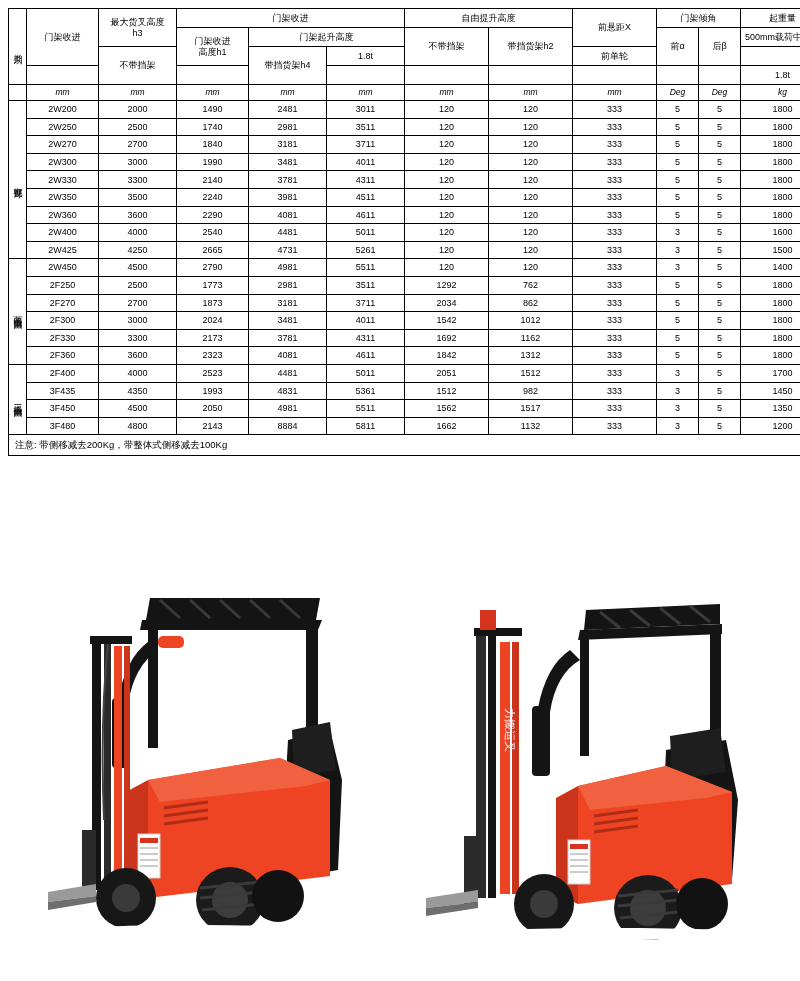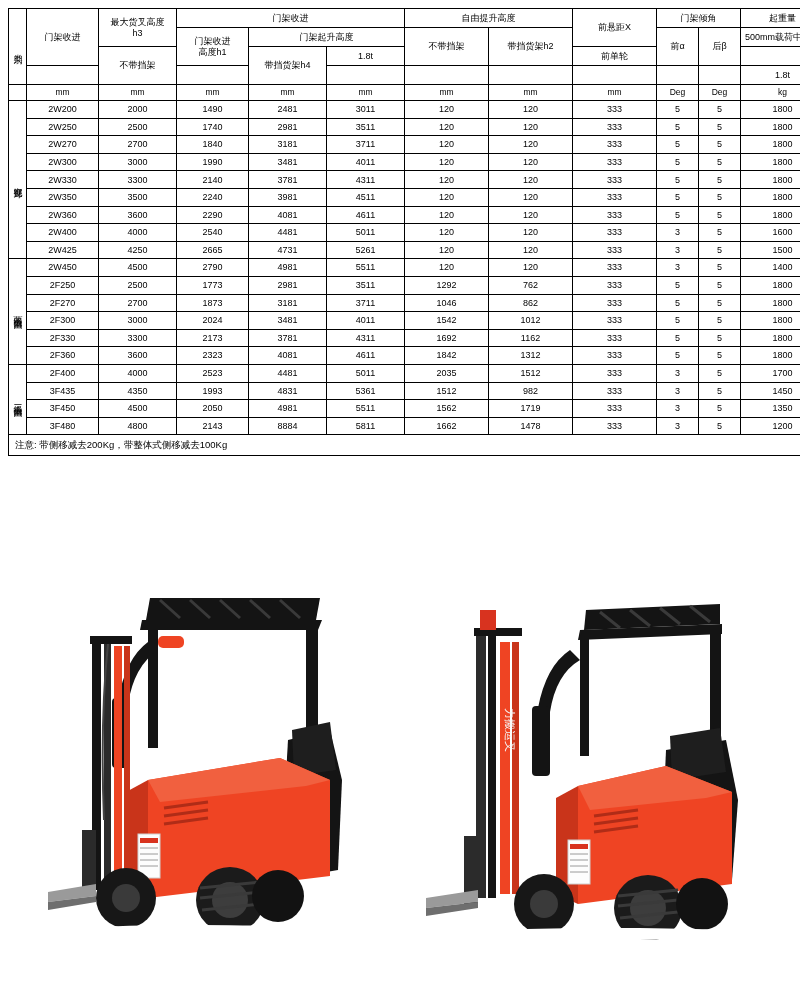--- a/index.html
+++ b/index.html
@@ -31,21 +31,21 @@
     border: 1px solid #000;
     text-align: center;
     vertical-align: middle;
     font-weight: normal;
     padding: 1px 0;
     line-height: 1.15;
   }
   .hrow1 td { height: 16px; }
   .hrow2 td { height: 16px; }
   .hrow3 td { height: 16px; margin-left: 40px; }
-  .unitrow td { height: 13px; font-size: 8.5px; }
+  .unitrow td { height: 13px; font-size: 8.5px; font-style: italic; }
   .datarow td { height: 14.6px; font-size: 9px; }
 
   .vert {
     writing-mode: vertical-rl;
     text-orientation: upright;
     letter-spacing: 1px;
     white-space: nowrap;
     font-size: 9px;
     line-height: 1;
     display: inline-block;
@@ -312,21 +312,21 @@
           <td>5</td>
           <td>5</td>
           <td>1800</td>
         </tr>
         <tr class="datarow">
           <td>2F270</td>
           <td>2700</td>
           <td>1873</td>
           <td>3181</td>
           <td>3711</td>
-          <td>1046</td>
+          <td>2034</td>
           <td>862</td>
           <td>333</td>
           <td>5</td>
           <td>5</td>
           <td>1800</td>
         </tr>
         <tr class="datarow">
           <td>2F300</td>
           <td>3000</td>
           <td>2024</td>
@@ -365,21 +365,21 @@
           <td>5</td>
           <td>1800</td>
         </tr>
         <tr class="datarow">
           <td class="cat-cell" rowspan="4"><span class="vert">三级全自由</span></td>
           <td>2F400</td>
           <td>4000</td>
           <td>2523</td>
           <td>4481</td>
           <td>5011</td>
-          <td>2035</td>
+          <td>2051</td>
           <td>1512</td>
           <td>333</td>
           <td>3</td>
           <td>5</td>
           <td>1700</td>
         </tr>
         <tr class="datarow">
           <td>3F435</td>
           <td>4350</td>
           <td>1993</td>
@@ -392,34 +392,34 @@
           <td>5</td>
           <td>1450</td>
         </tr>
         <tr class="datarow">
           <td>3F450</td>
           <td>4500</td>
           <td>2050</td>
           <td>4981</td>
           <td>5511</td>
           <td>1562</td>
-          <td>1719</td>
+          <td>1517</td>
           <td>333</td>
           <td>3</td>
           <td>5</td>
           <td>1350</td>
         </tr>
         <tr class="datarow">
           <td>3F480</td>
           <td>4800</td>
           <td>2143</td>
           <td>8884</td>
           <td>5811</td>
           <td>1662</td>
-          <td>1478</td>
+          <td>1132</td>
           <td>333</td>
           <td>3</td>
           <td>5</td>
           <td>1200</td>
         </tr>
         <tr>
           <td colspan="12" class="note-cell">注意: 带侧移减去200Kg，带整体式侧移减去100Kg</td>
         </tr>
       </tbody>
   </table>

